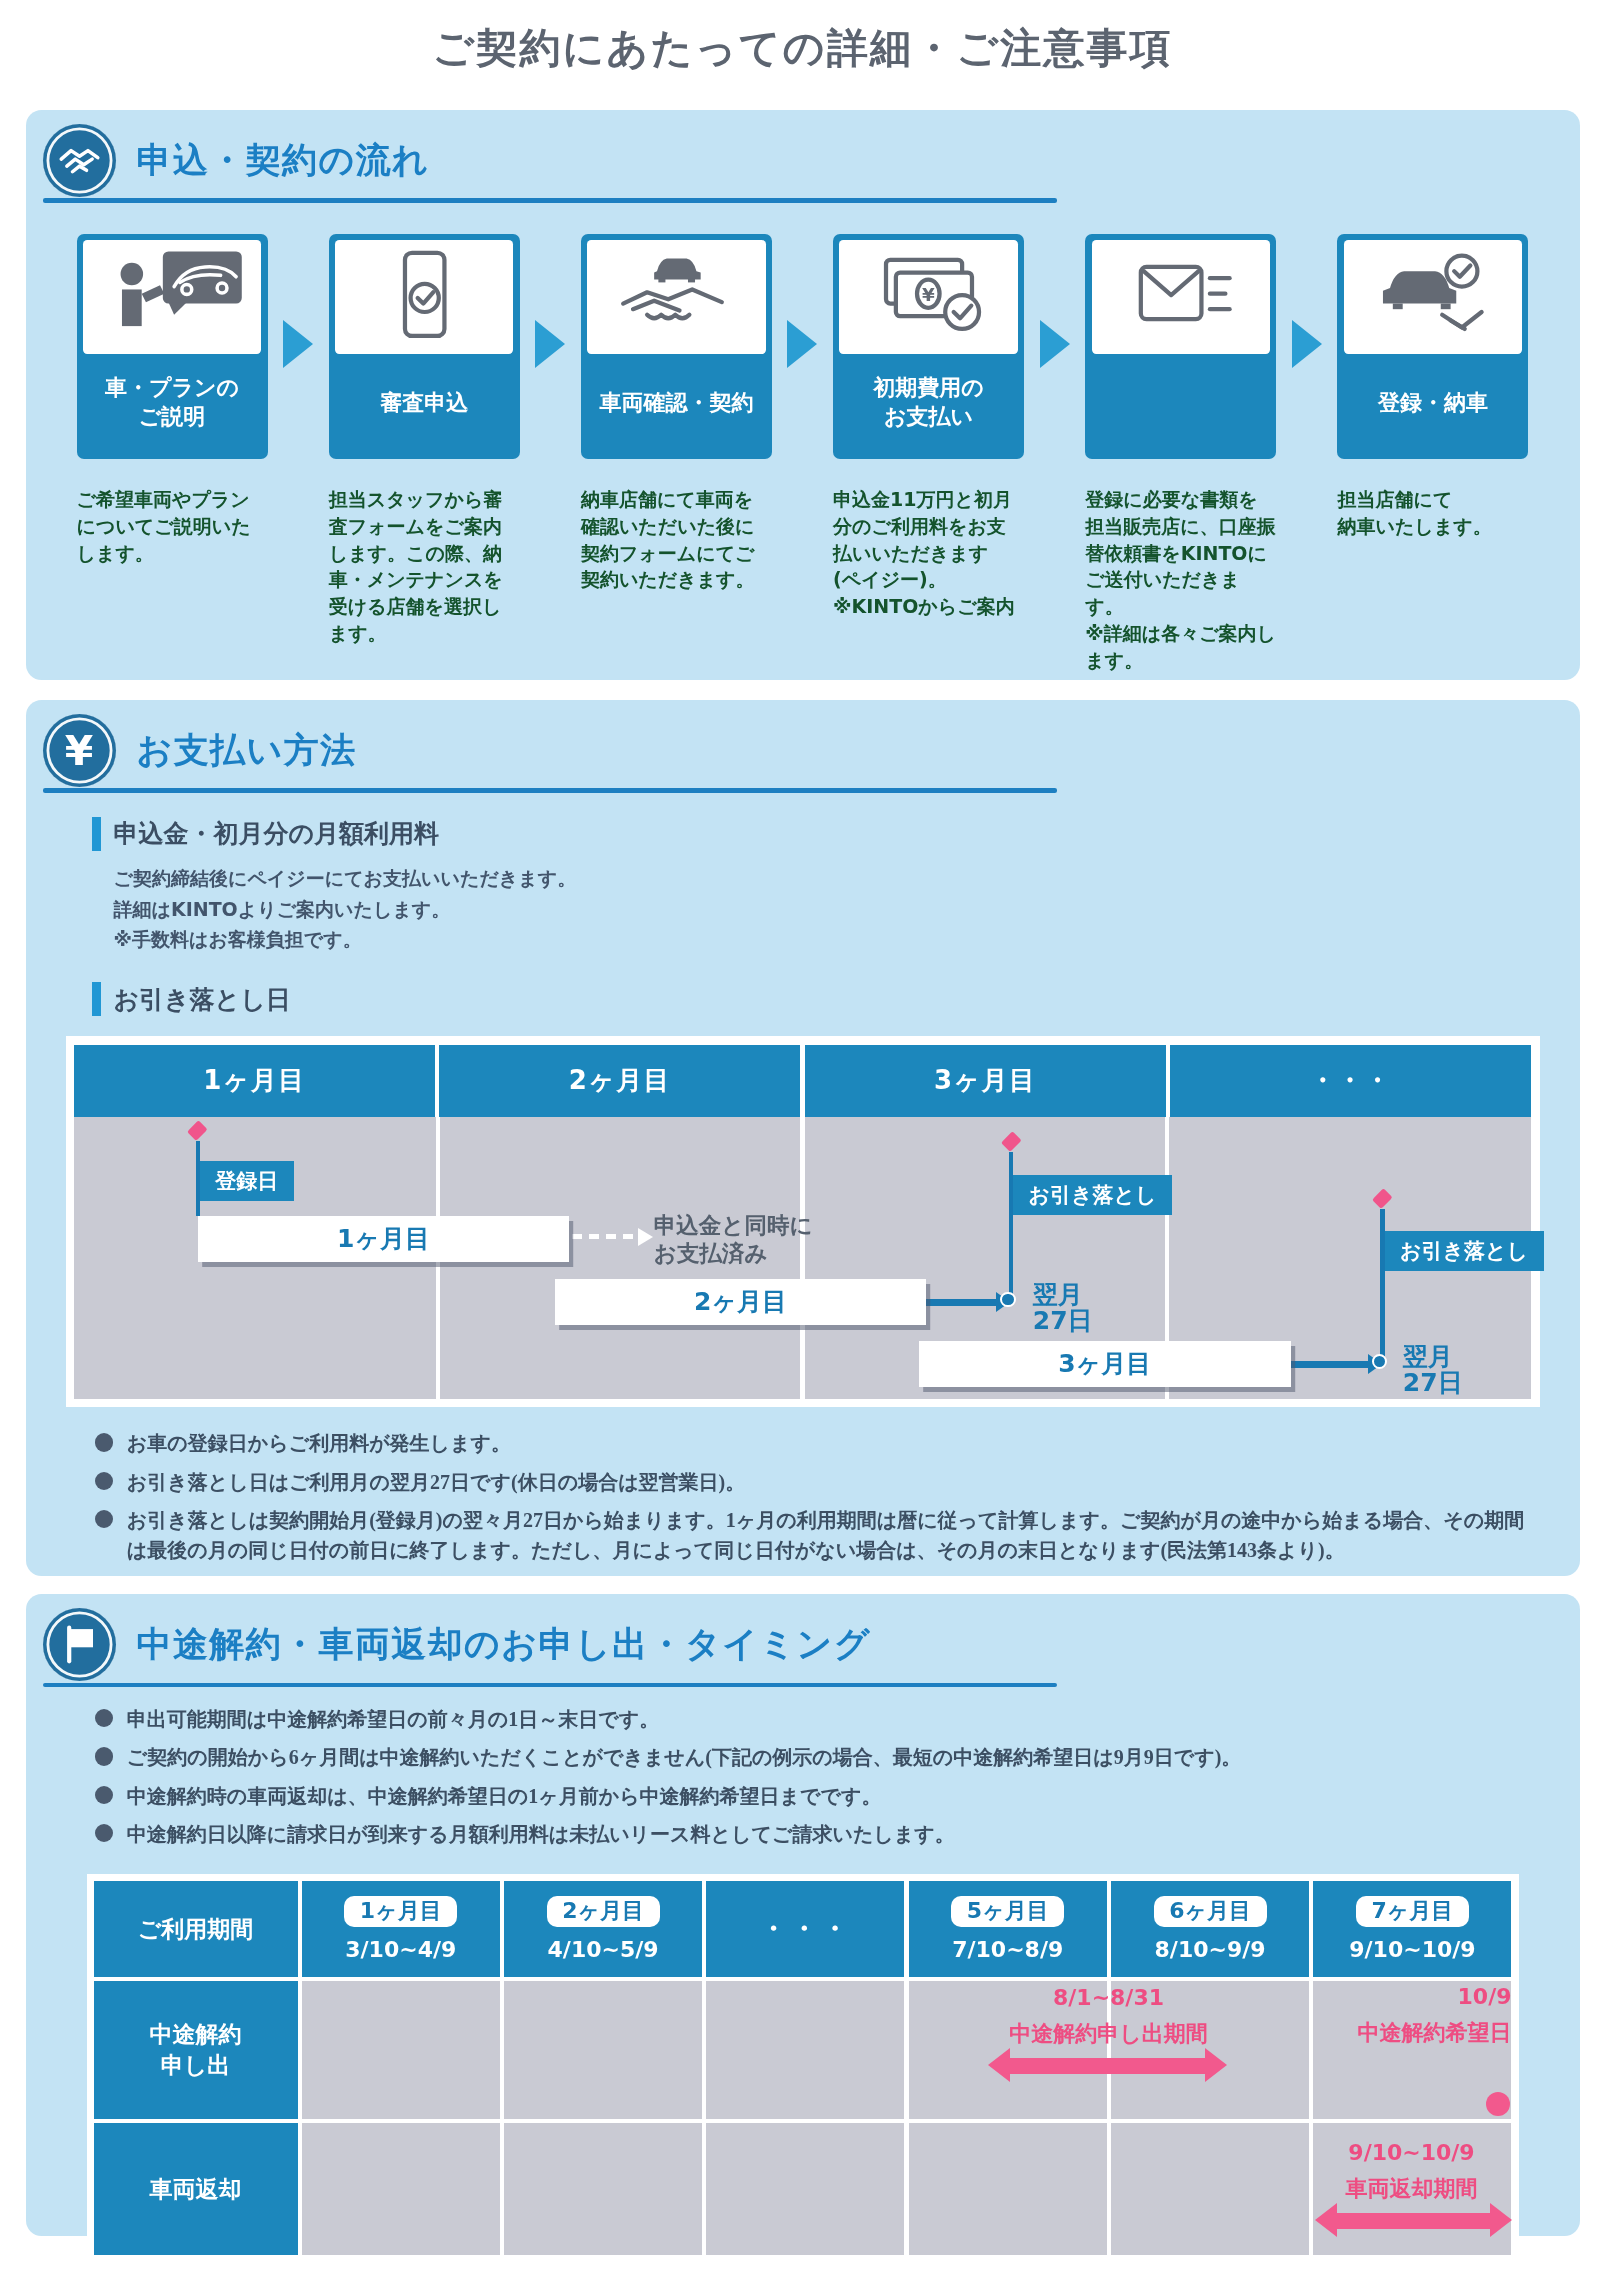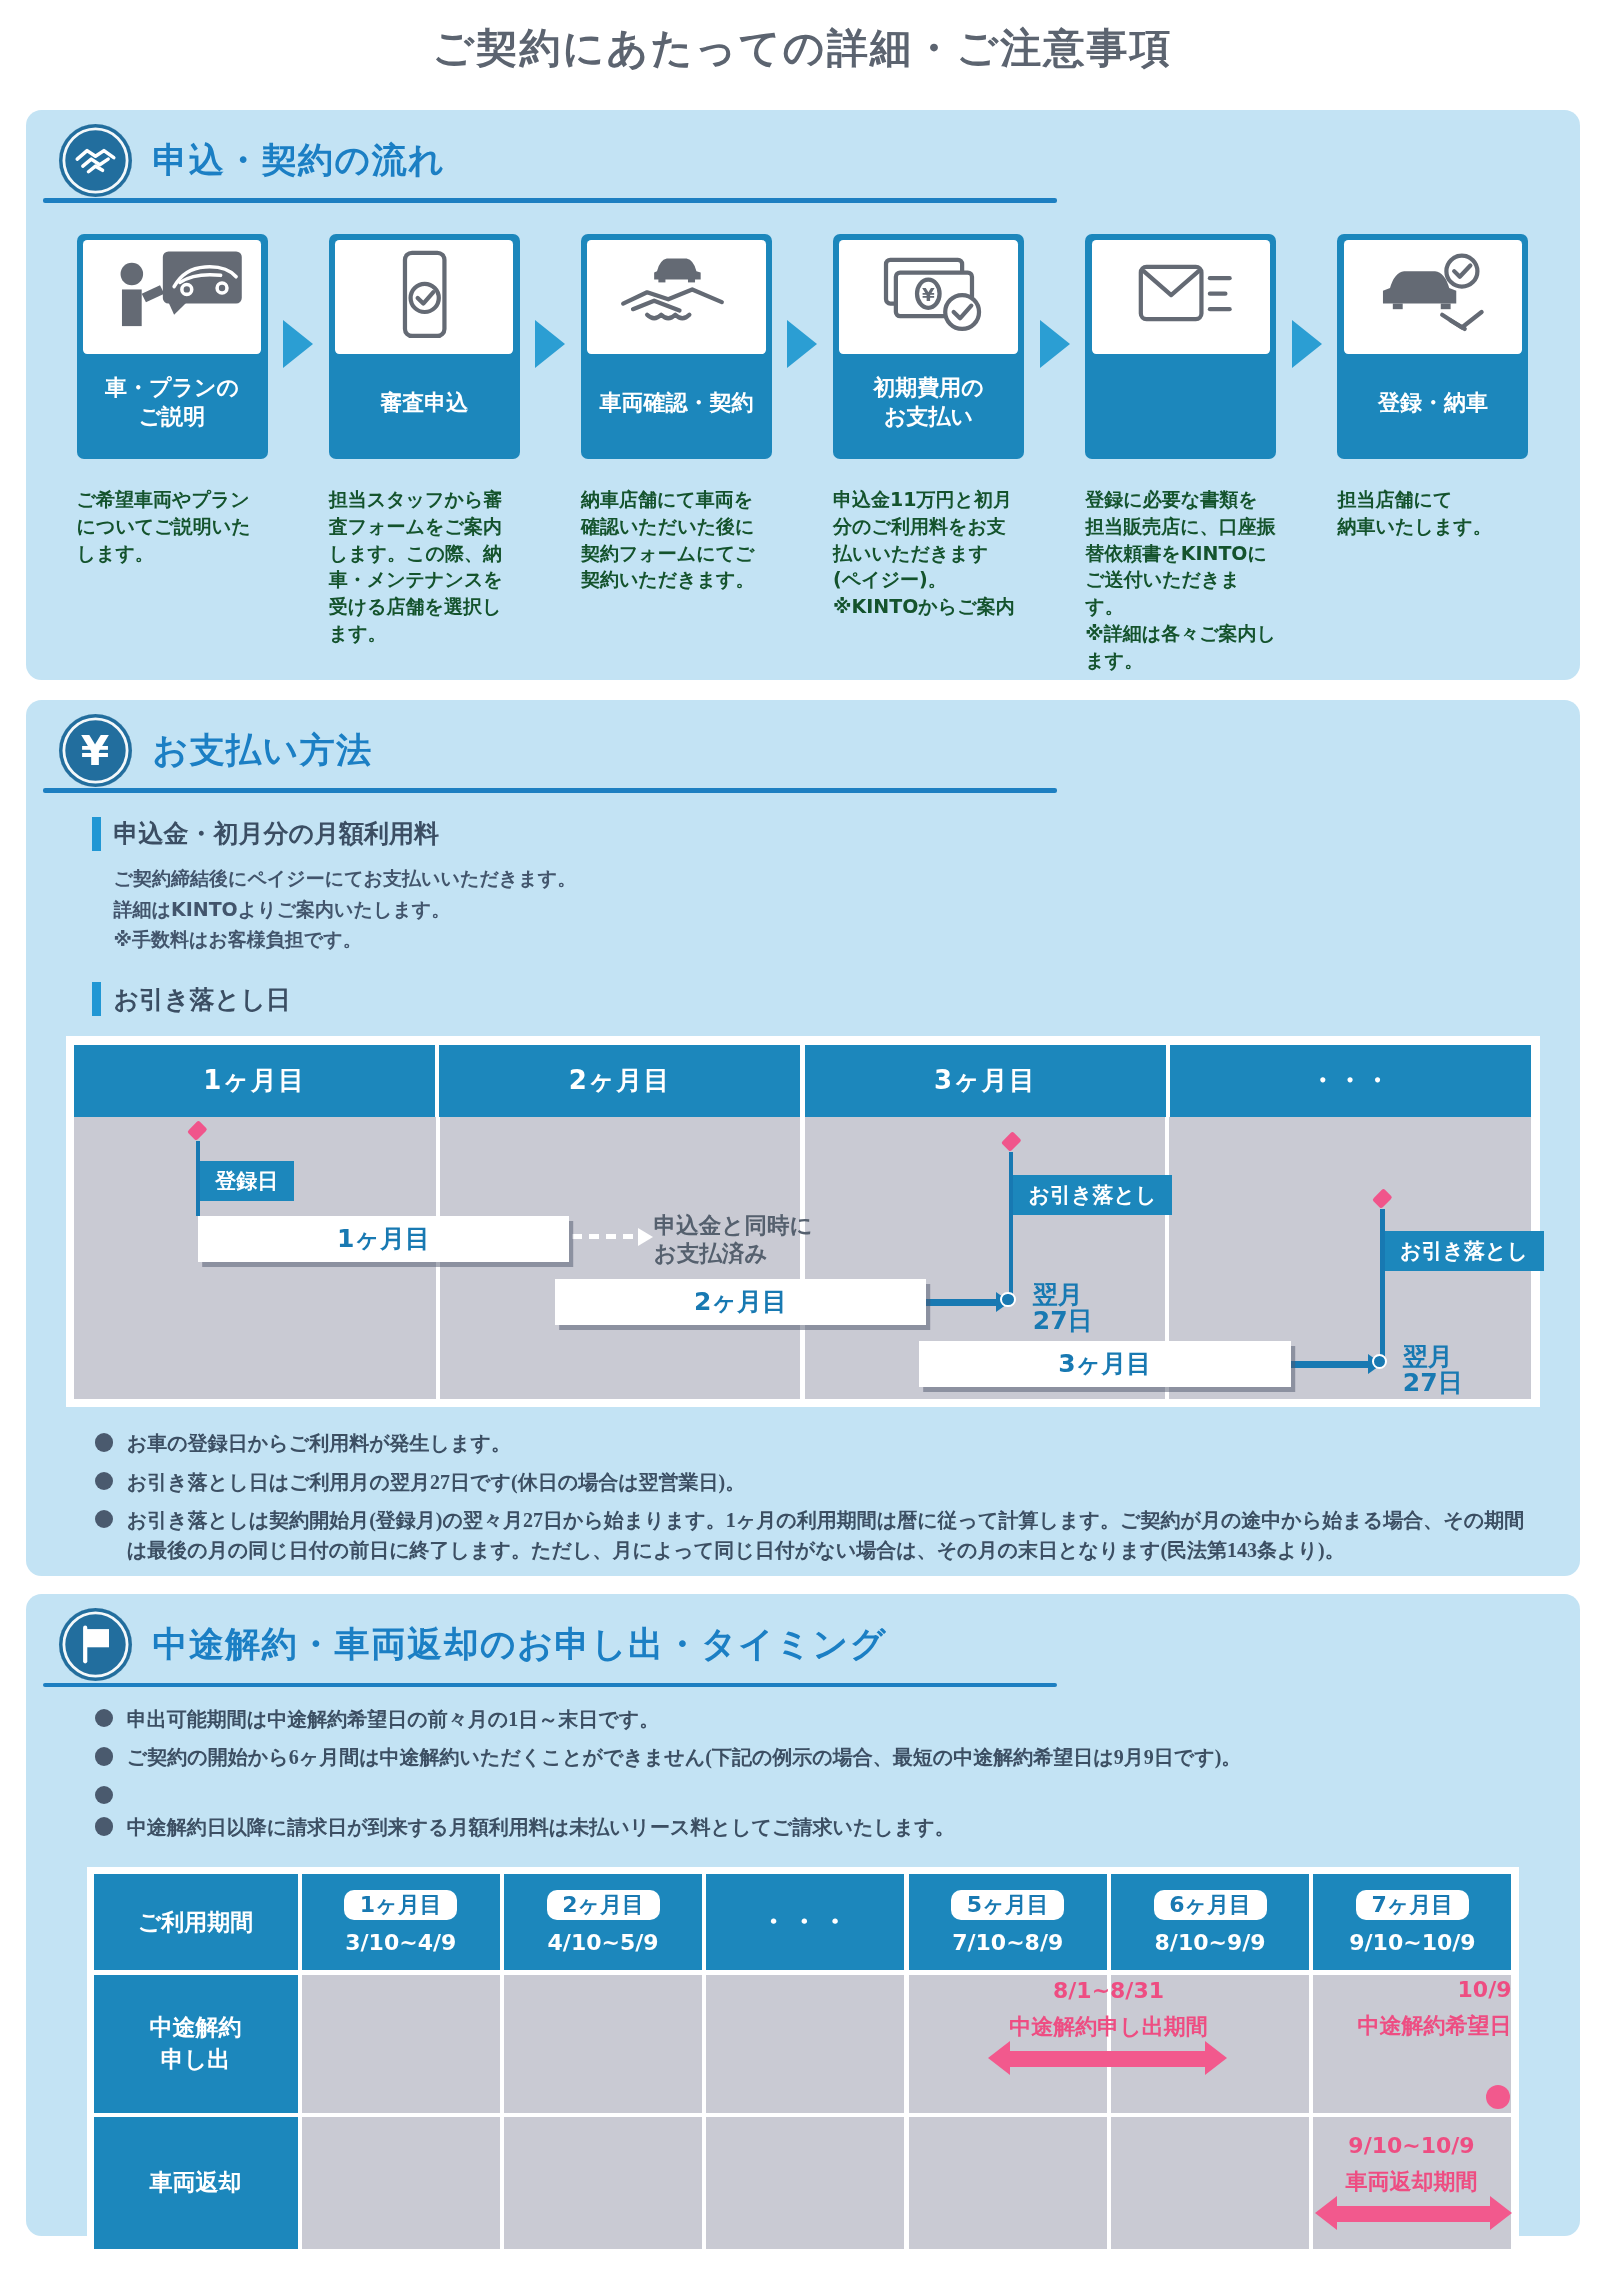--- a/index.html
+++ b/index.html
@@ -18,21 +18,21 @@
   
   .panel {
     width:1554px; margin:0 auto; background:#c3e3f4; border-radius:15.5px;
     position:relative;
   }
   #panel1 { margin-top:34px; height:570px; }
   #panel2 { margin-top:20px; height:876px; }
   #panel3 { margin-top:18.3px; height:642px; }
 
   
-  .sec-head { display:flex; align-items:center; gap:21px; padding:14px 0 0 33px; }
+  .sec-head { display:flex; align-items:center; gap:21px; padding:14px 0 0 17px; }
   .sec-circle {
     width:73px; height:73px; border-radius:50%; flex:0 0 auto;
     background:#226e9e;
     box-shadow: inset 0 0 0 3.5px #226e9e, inset 0 0 0 6.3px rgba(255,255,255,.95);
     display:flex; align-items:center; justify-content:center;
     position:relative; z-index:2;
   }
   .sec-title { font-size:35px; font-weight:bold; color:#1b7fc4; letter-spacing:1.4px; }
   .sec-rule { height:4.2px; background:#1d7fc1; width:1014px; margin:1.4px 0 0 17px; border-radius:2.1px; }
   .yen-glyph { color:#fff; font-size:41px; font-weight:bold; }
@@ -429,20 +429,21 @@
     <div class="b-item">
       <div class="b-dot"></div>
       <div class="b-text">申出可能期間は中途解約希望日の前々月の1日～末日です。</div>
     </div>
     <div class="b-item">
       <div class="b-dot"></div>
       <div class="b-text">ご契約の開始から6ヶ月間は中途解約いただくことができません(下記の例示の場合、最短の中途解約希望日は9月9日です)。</div>
     </div>
     <div class="b-item">
       <div class="b-dot"></div>
+      <div class="b-text">中途解約時の車両返却は、中途解約希望日の1ヶ月前から中途解約希望日までです。</div>
     </div>
     <div class="b-item">
       <div class="b-dot"></div>
       <div class="b-text">中途解約日以降に請求日が到来する月額利用料は未払いリース料としてご請求いたします。</div>
     </div>
   </div>
 
   <div class="ctab">
     <div class="cgrid">
 

